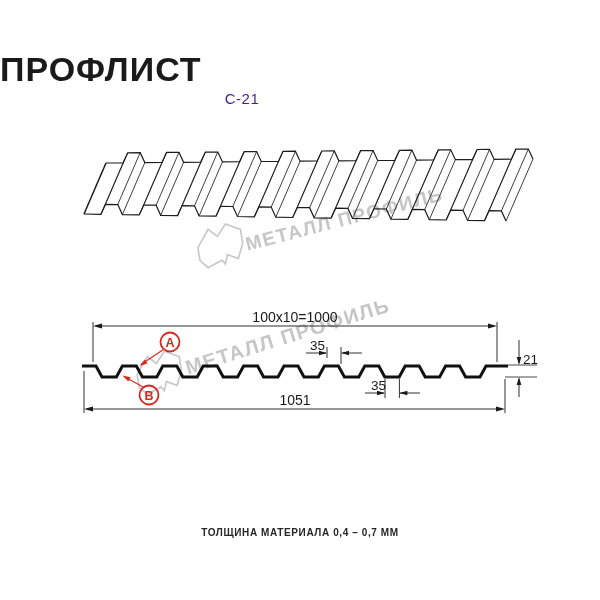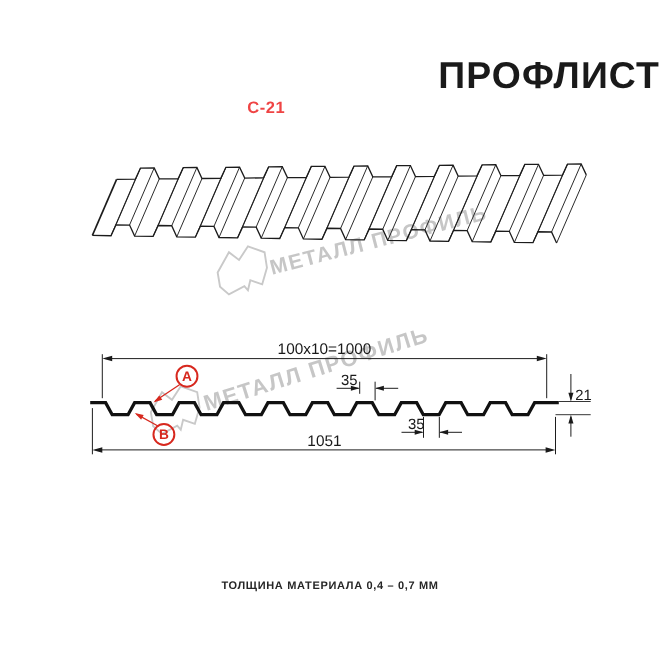--- a/index.html
+++ b/index.html
@@ -1,22 +1,22 @@
 <!DOCTYPE html>
 <html><head>
 <meta charset="utf-8">
 <style>
   html,body{margin:0;padding:0;}
   body{width:600px;height:600px;background:#ffffff;position:relative;overflow:hidden;
        font-family:"Liberation Sans","DejaVu Sans",sans-serif;}
   .abs{position:absolute;}
-  #title{left:0;top:50px;width:600px;text-align:right;font-size:34px;font-weight:800;
+  #title{left:0;top:50px;width:600px;text-align:left;font-size:34px;font-weight:800;
          letter-spacing:1px;color:#1a1a1a;}
-  #subtitle{left:0;top:90px;width:484px;text-align:center;font-size:15px;font-weight:700;
-            letter-spacing:.5px;color:#ef4444;}
+  #subtitle{left:0;top:90px;width:484px;text-align:center;font-size:15px;font-weight:400;
+            letter-spacing:.5px;color:#4c1d95;}
   #footer{left:0;top:527px;width:600px;text-align:center;font-size:10px;font-weight:600;
           letter-spacing:.6px;color:#262626;}
   .wm-text{color:#c6c6c6;font-weight:700;white-space:nowrap;letter-spacing:1.5px;}
   #wm1-text{left:246px;top:234px;font-size:19px;transform:rotate(-14.5deg);transform-origin:0 50%;}
   #wm2-text{left:186px;top:357px;font-size:20px;transform:rotate(-17.4deg);transform-origin:0 50%;}
   svg{display:block;}
   text{font-family:"Liberation Sans","DejaVu Sans",sans-serif;}
   .dimtxt{font-size:13.5px;fill:#1a1a1a;}
   .dimtxt-big{font-size:14px;fill:#1a1a1a;}
   .redtxt{font-size:12.5px;font-weight:700;fill:#d7281e;}

